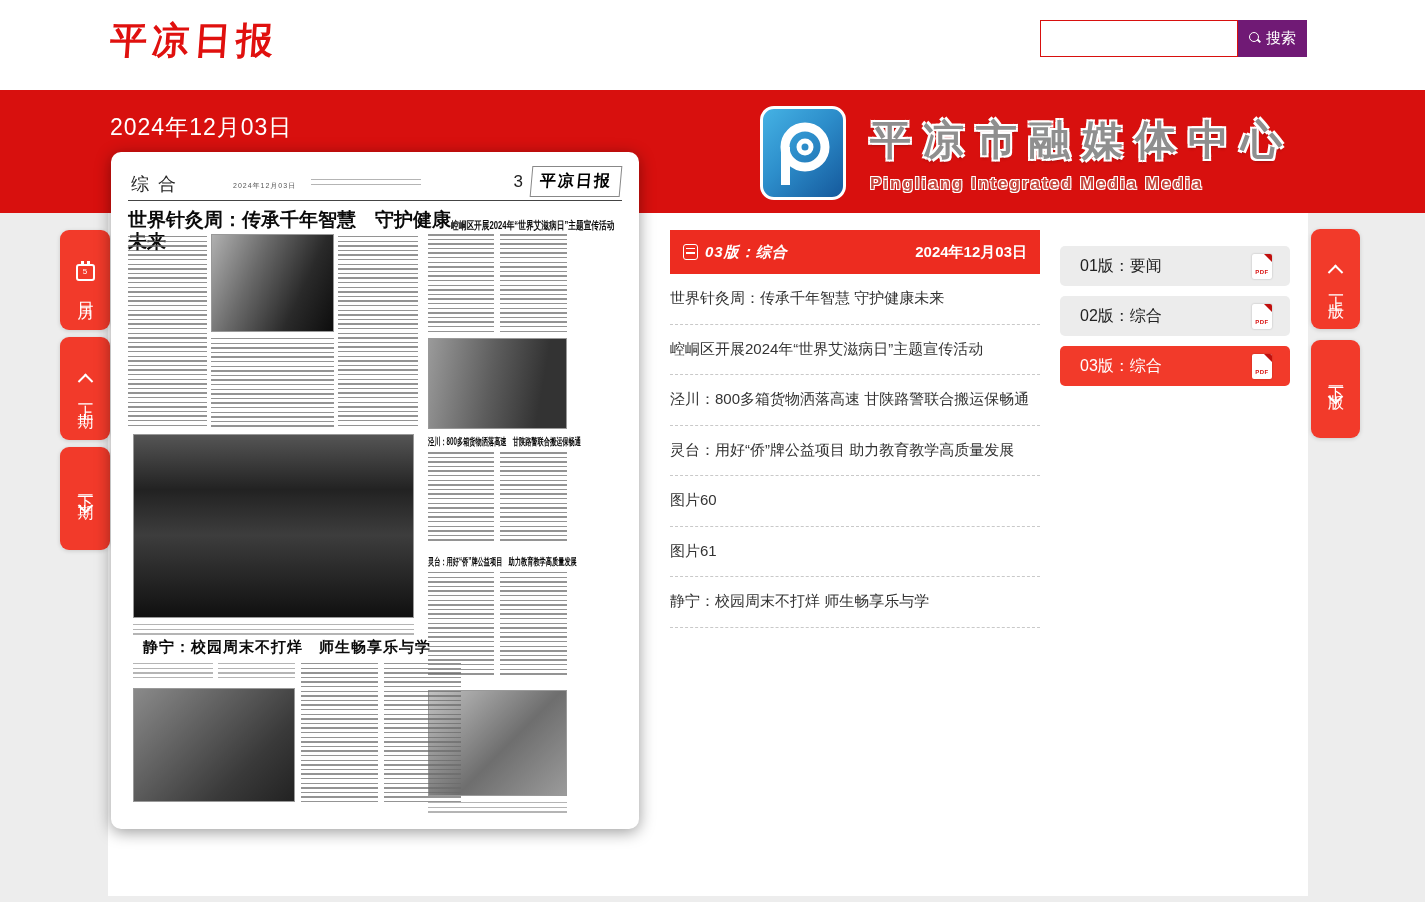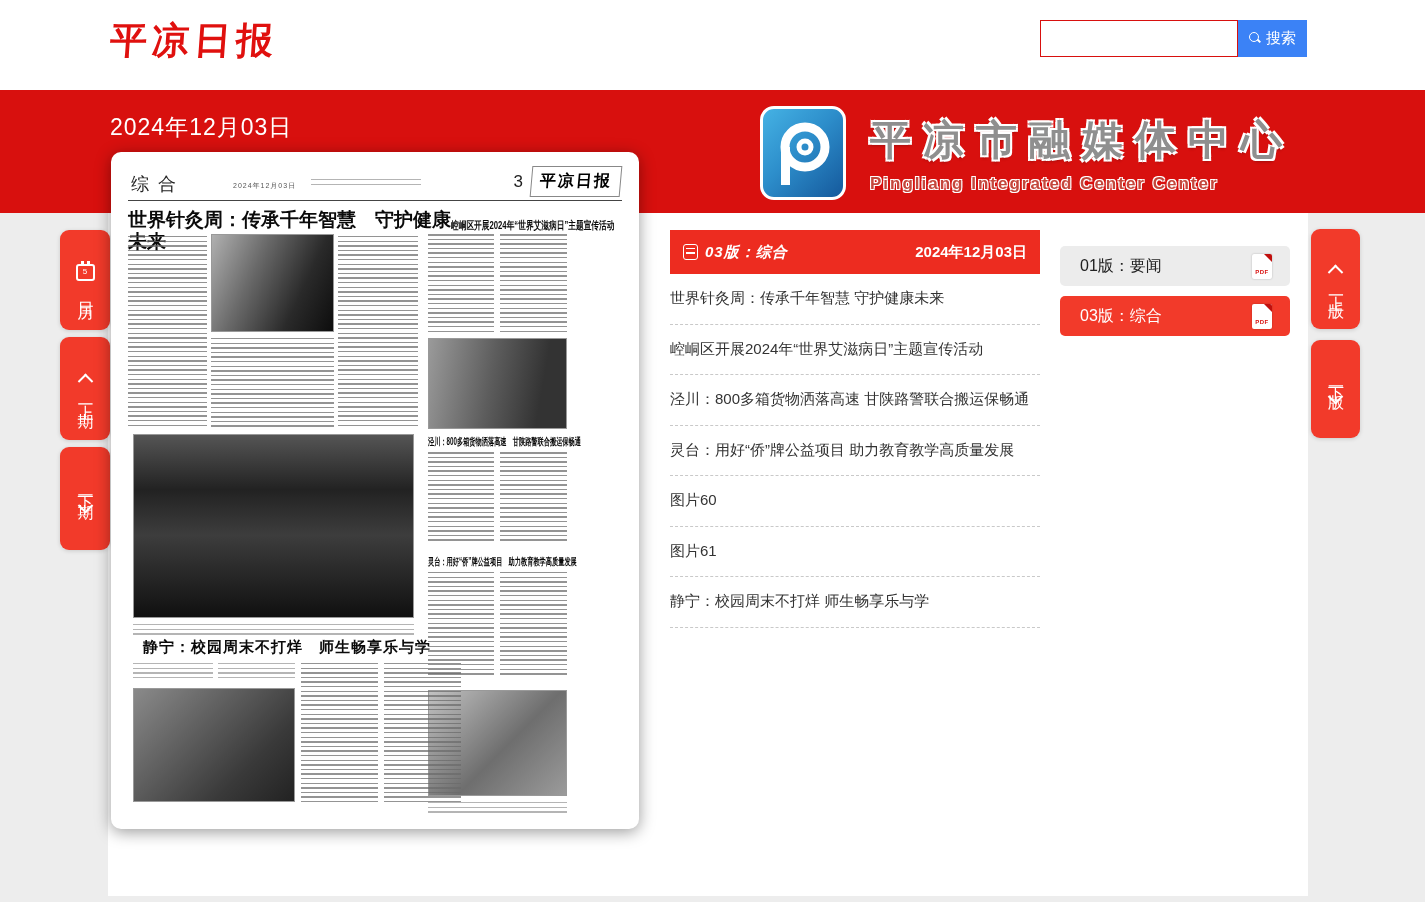--- a/index.html
+++ b/index.html
@@ -8,21 +8,21 @@
   #viewport { position:relative; width:1425px; height:902px; background:#ededed; }
 
   
   .site-header { position:absolute; left:0; top:0; width:1425px; height:90px; background:#fff; }
   .logo { position:absolute; left:110px; top:16px; font-family:"DejaVu Serif", serif;
           font-size:37px; font-weight:bold; color:#e0100e; letter-spacing:5px;
           transform:skewX(-4deg); }
   .search-wrap { position:absolute; left:1040px; top:20px; width:267px; height:37px; display:flex; }
   .search-input { width:198px; height:37px; border:1px solid #d8100e; outline:none;
                   padding:0 8px; font-size:14px; background:#fff; }
-  .search-btn { width:69px; height:37px; background:#3b82f6; color:#fff; border:none;
+  .search-btn { width:69px; height:37px; background:#701a75; color:#fff; border:none;
                 font-size:15px; display:flex; align-items:center; justify-content:center;
                 gap:4px; cursor:pointer; }
   .mag { position:relative; width:13px; height:13px; display:inline-block; }
   .mag::before { content:""; position:absolute; left:0; top:0; width:8px; height:8px;
                  border:1.6px solid #fff; border-radius:50%; }
   .mag::after { content:""; position:absolute; left:8px; top:8px; width:4px; height:1.6px;
                 background:#fff; transform:rotate(45deg); }
 
   
   .banner { position:absolute; left:0; top:90px; width:1425px; height:123px; background:#d8100e; }
@@ -129,21 +129,21 @@
     <div class="media-block">
       <div class="media-logo">
         <svg width="58" height="66" viewBox="0 0 58 66">
           <circle cx="31" cy="27" r="20" fill="none" stroke="#fff" stroke-width="9"></circle>
           <circle cx="31" cy="27" r="6" fill="none" stroke="#fff" stroke-width="5"></circle>
           <rect x="7" y="27" width="9" height="38" fill="#fff"></rect>
         </svg>
       </div>
       <div class="media-text">
         <div class="media-title">平凉市融媒体中心</div>
-        <div class="media-sub">Pingliang Integrated Center Center</div>
+        <div class="media-sub">Pingliang Integrated Media Media</div>
       </div>
     </div>
   </div>
 
   <div class="main-panel"></div>
 
   <div class="side-btn" style="left:60px; top:230px; width:50px; height:100px;">
     <span class="cal-icon">
       <span class="cal-day">5</span>
     </span>
@@ -227,20 +227,26 @@
     <div class="article-item">静宁：校园周末不打烊 师生畅享乐与学</div>
   </div>
 
   <div class="pages">
     <div class="page-item">
       <span class="plbl">01版：要闻</span>
       <span class="pdf-icon">
           <span class="pdf-t">PDF</span>
         </span>
     </div>
+    <div class="page-item">
+      <span class="plbl">02版：综合</span>
+      <span class="pdf-icon">
+          <span class="pdf-t">PDF</span>
+        </span>
+    </div>
     <div class="page-item active">
       <span class="plbl">03版：综合</span>
       <span class="pdf-icon">
           <span class="pdf-t">PDF</span>
         </span>
     </div>
   </div>
 
 </div>
 

